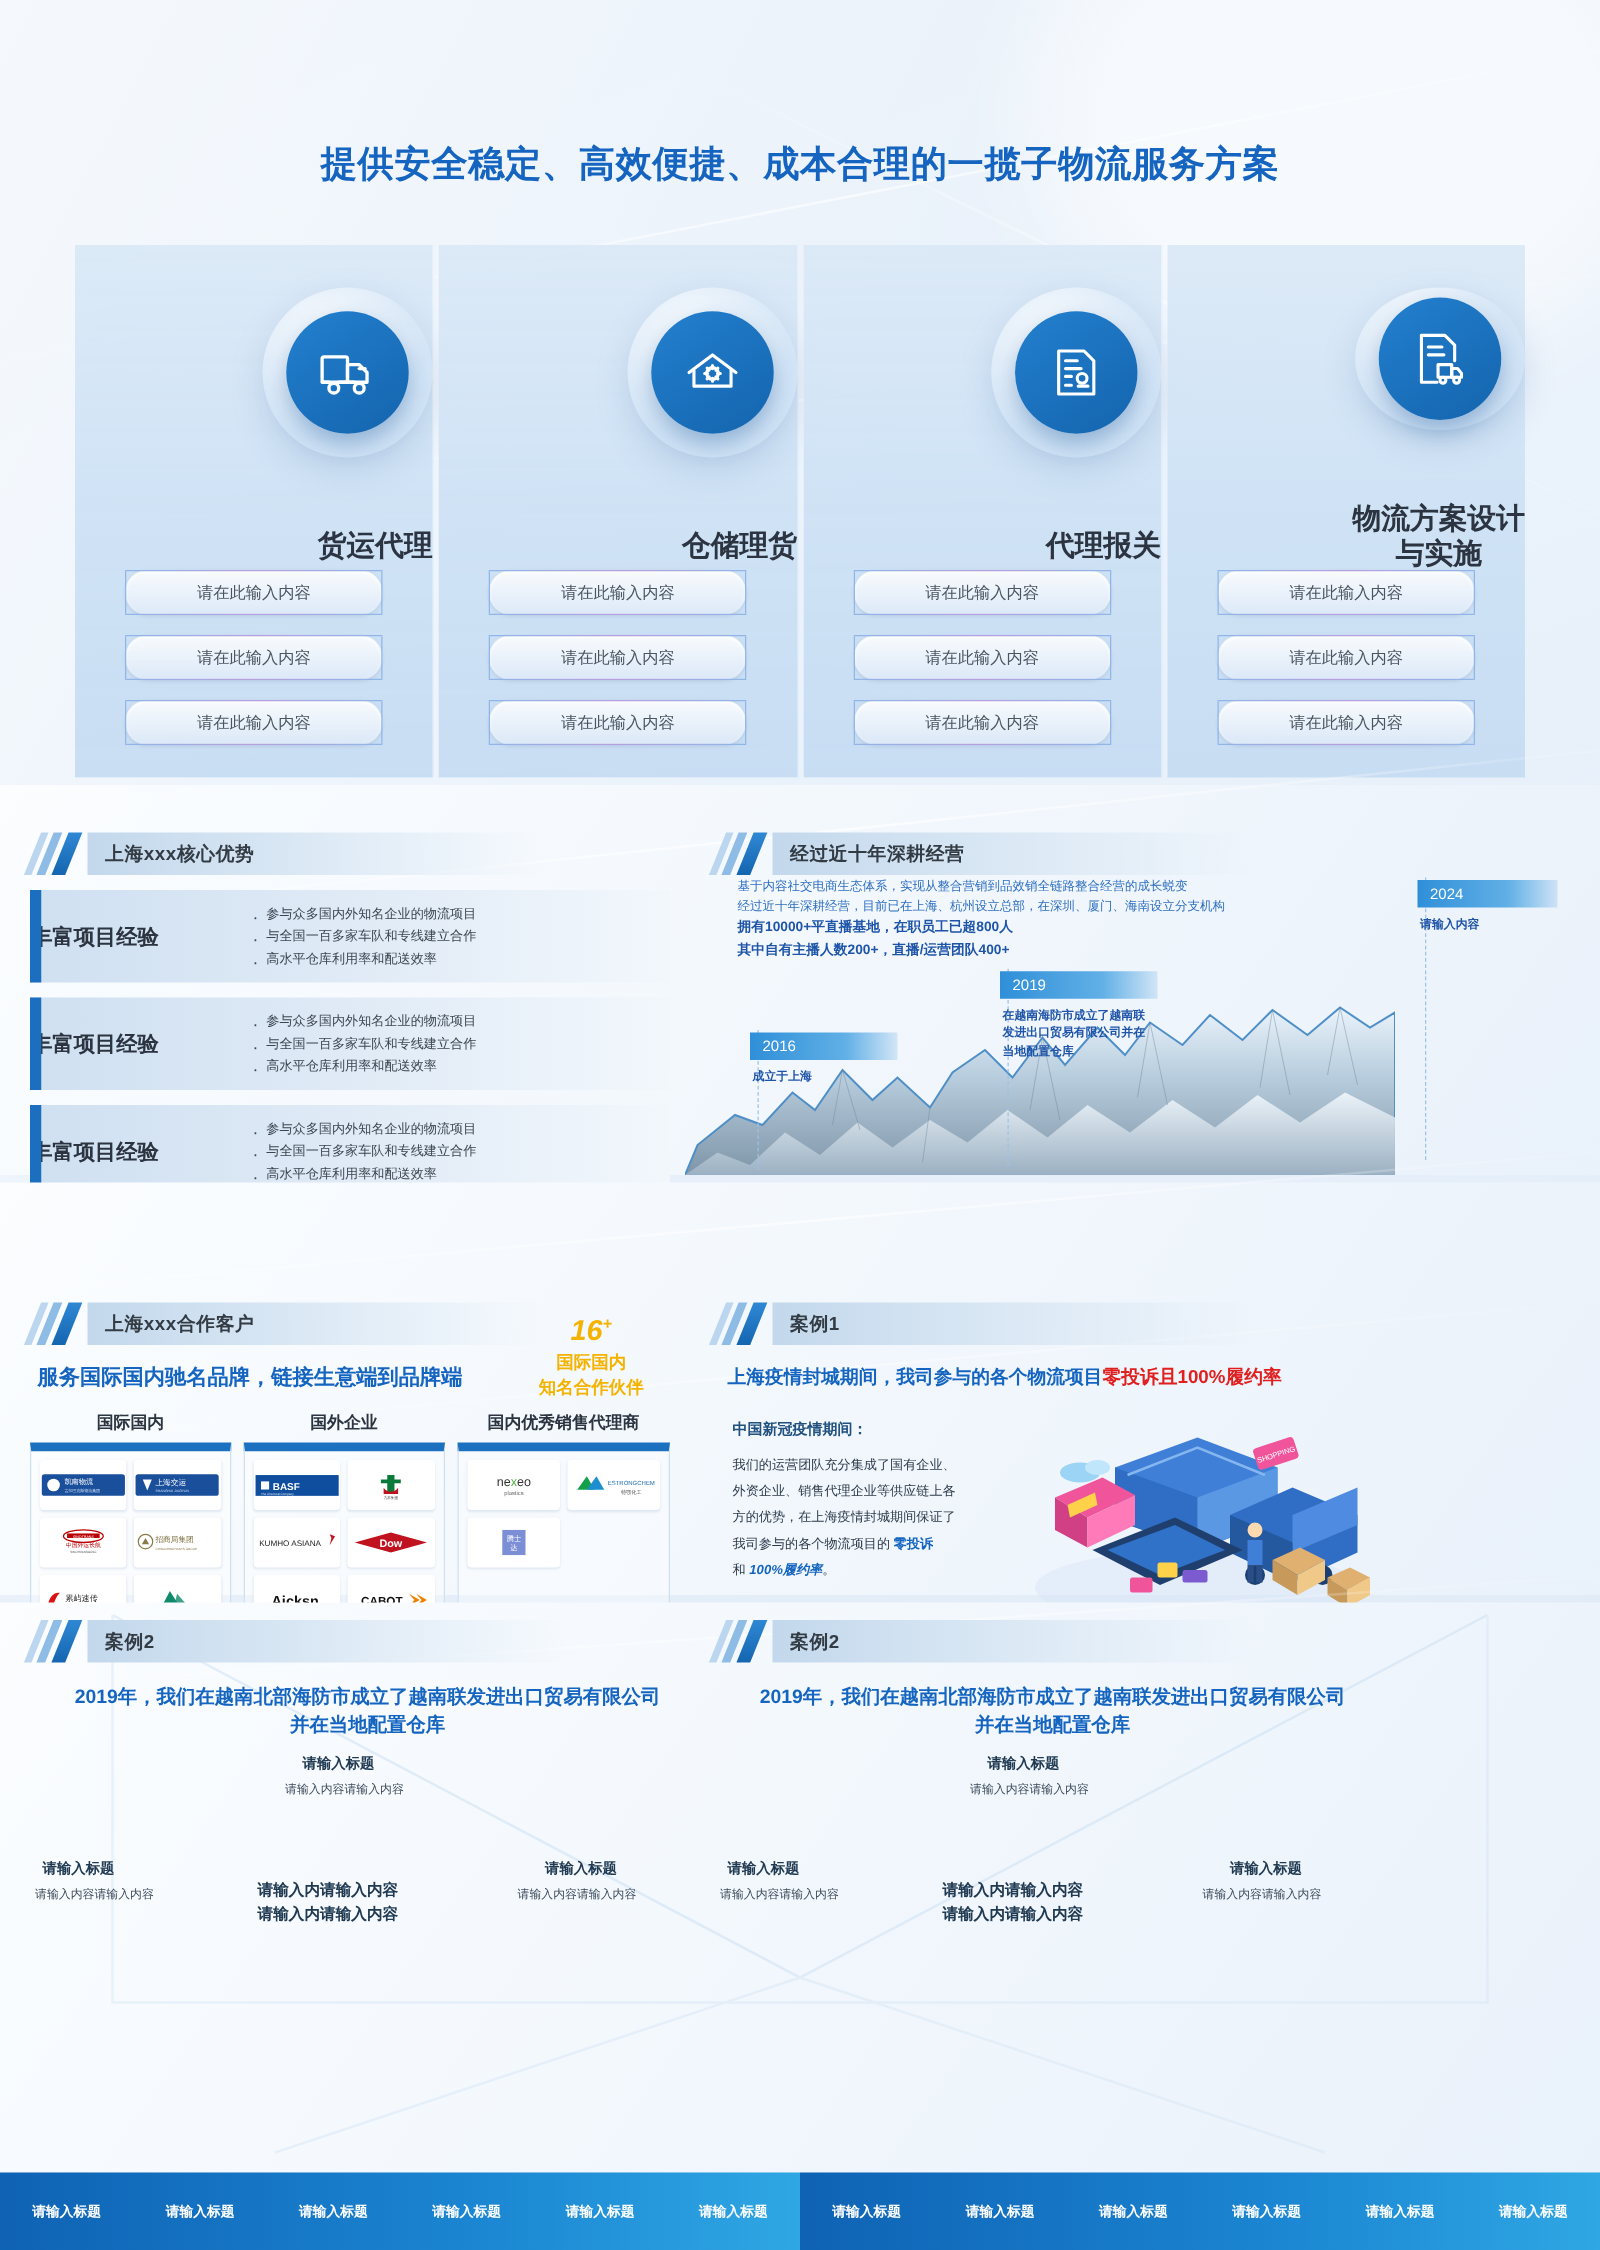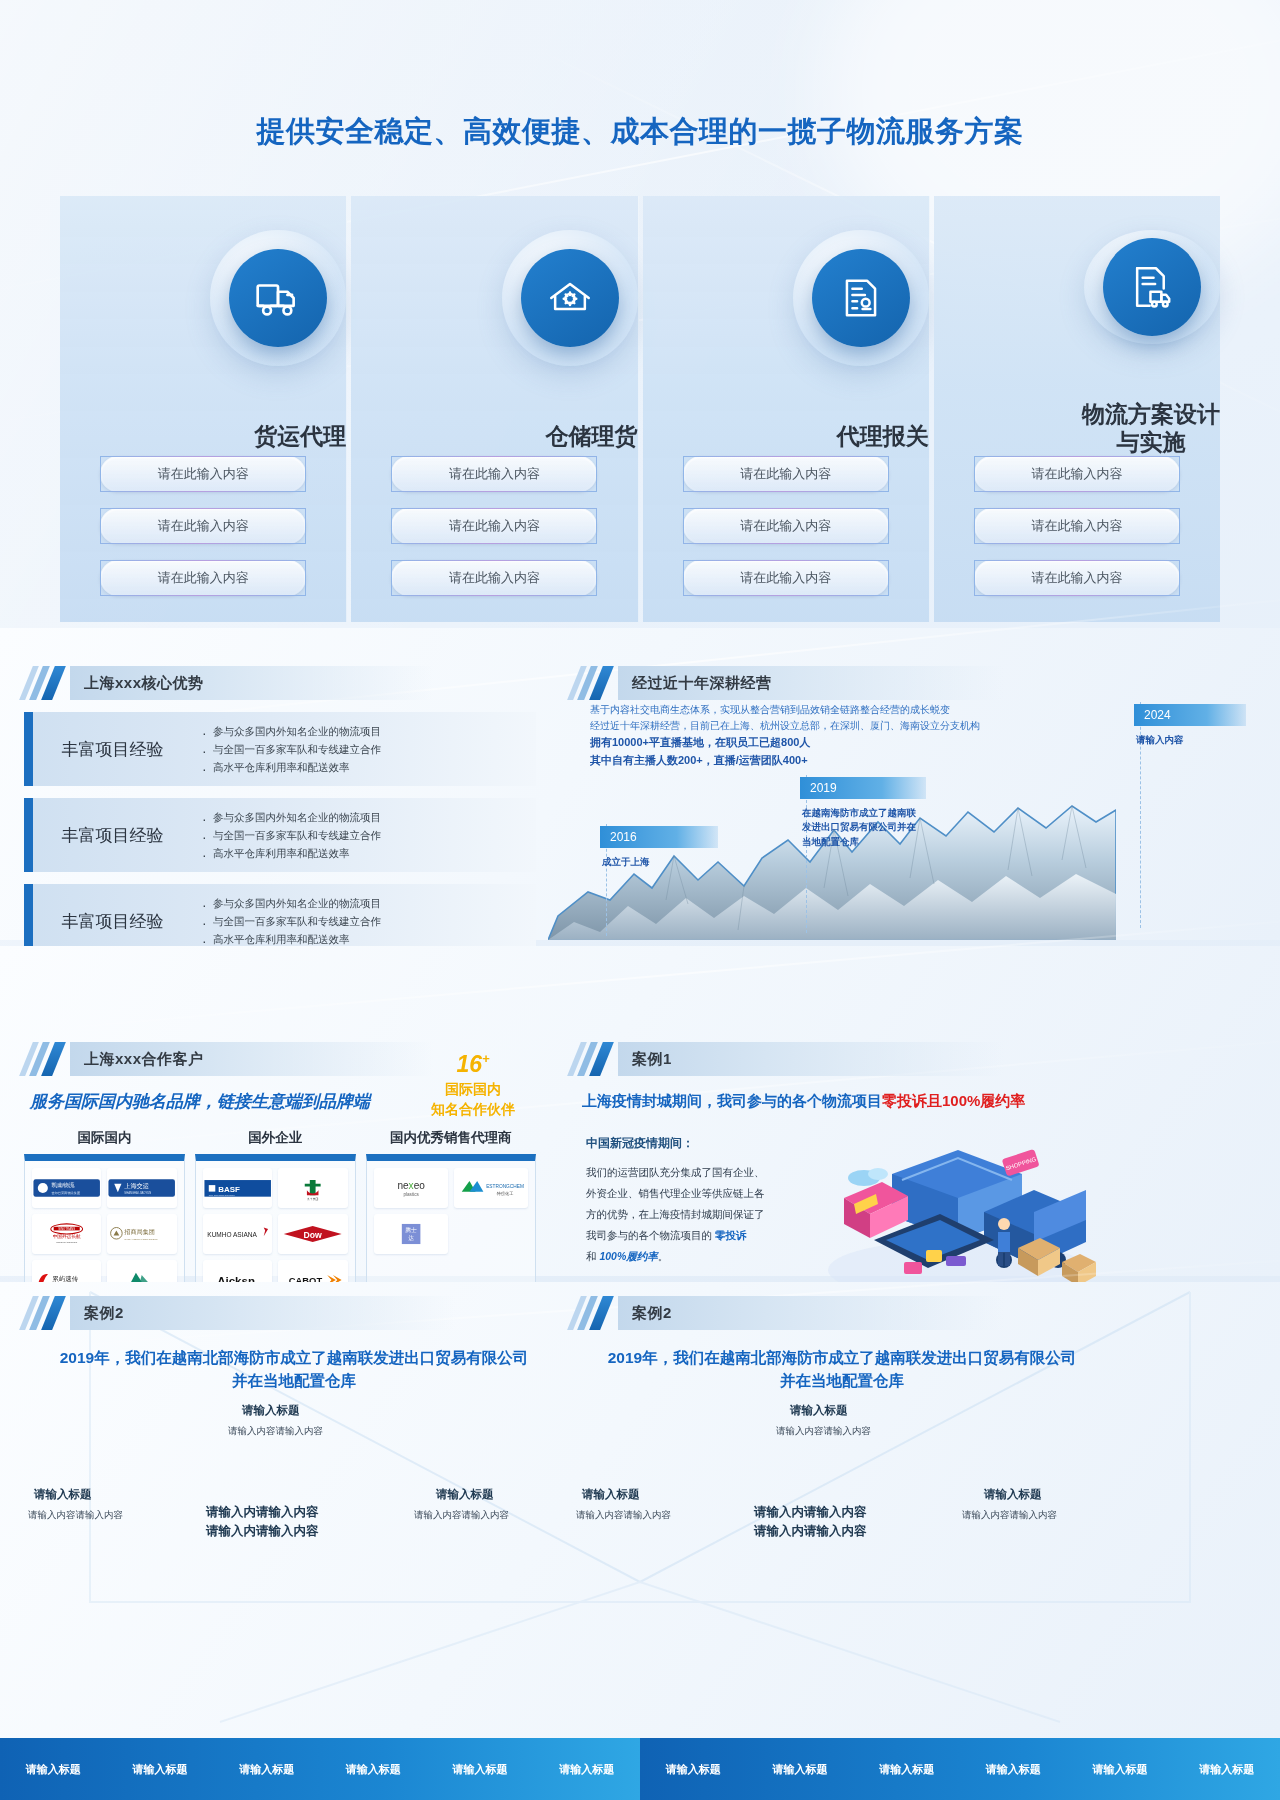--- a/index.html
+++ b/index.html
@@ -77,39 +77,39 @@
   }
 
   
   .band{position:absolute;background:linear-gradient(125deg,#fbfdff 0%,#f3f8fd 45%,#e9f1fa 100%);}
 
   
   .adv-wrap{position:absolute;left:24px;top:666px;width:512px;}
   .adv{margin-top:12px;height:74px;position:relative;display:flex;align-items:center;
     background:linear-gradient(90deg,#cfe0f1 0%,#dce8f5 40%,#f2f7fc 100%);}
   .adv .lbar{position:absolute;left:0;top:0;width:9px;height:100%;background:#1c6fc0;}
-  .adv h4{width:176px;text-align:center;font-size:17px;font-weight:normal;color:#2b3440;flex:0 0 176px;padding-left:1px;}
+  .adv h4{width:176px;text-align:left;font-size:17px;font-weight:bold;color:#2b3440;flex:0 0 176px;padding-left:1px;}
   .adv ul{list-style:none;font-size:10.5px;color:#3c4650;line-height:1.72;}
   .adv ul li{position:relative;padding-left:13px;}
   .adv ul li:before{content:"·";position:absolute;left:2px;top:-1px;font-size:14px;}
 
   
   .hist-wrap{position:absolute;left:572px;top:666px;width:540px;}
   .hist-txt{margin-top:2px;margin-left:18px;font-size:10px;color:#2f6fc0;line-height:1.62;}
   .hist-txt .b{font-weight:bold;color:#1f55a8;font-size:11px;}
   .mountain{position:absolute;left:548px;top:800px;width:568px;height:140px;overflow:hidden;}
   .tl-box{position:absolute;}
   .tl-year{height:22px;padding:0 10px;display:flex;align-items:center;font-size:12px;color:#fff;font-weight:normal;
     background:linear-gradient(90deg,#2f8fd8 0%,#61b0e6 65%,rgba(120,180,230,.25) 100%);}
   .tl-body{font-size:9.5px;font-weight:bold;color:#1f55a8;line-height:1.5;padding:7px 8px 0 2px;}
   .tl-line{position:absolute;border-left:1px dashed #9cc2e6;}
 
   
   .pt-wrap{position:absolute;left:24px;top:1042px;width:512px;}
-  .pt-lead{margin-top:14px;margin-left:6px;font-size:17px;font-weight:bold;color:#1565c0;font-style:italic;}
+  .pt-lead{margin-top:14px;margin-left:6px;font-size:17px;font-weight:bold;color:#1565c0;}
   .badge16{position:absolute;right:18px;top:10px;text-align:center;width:90px;}
   .badge16 .n{font-size:23px;font-weight:bold;font-style:italic;color:#f5b301;line-height:1;}
   .badge16 .n sup{font-size:13px;}
   .badge16 .t{margin-top:3px;font-size:14px;font-weight:bold;color:#f5b301;line-height:1.45;}
   .pt-cols{margin-top:16px;display:flex;gap:10px;}
   .pt-col{flex:1;}
   .pt-col.wide{flex:1.06;}
   .pt-col h5{text-align:center;font-size:13.5px;font-weight:bold;color:#2b3440;margin-bottom:7px;}
   .pt-box{border:1px solid #cfe0f0;background:rgba(255,255,255,.35);border-top:7px solid #1c70c0;padding:7px;min-height:188px;}
   .logos{display:flex;flex-wrap:wrap;gap:6px;}

